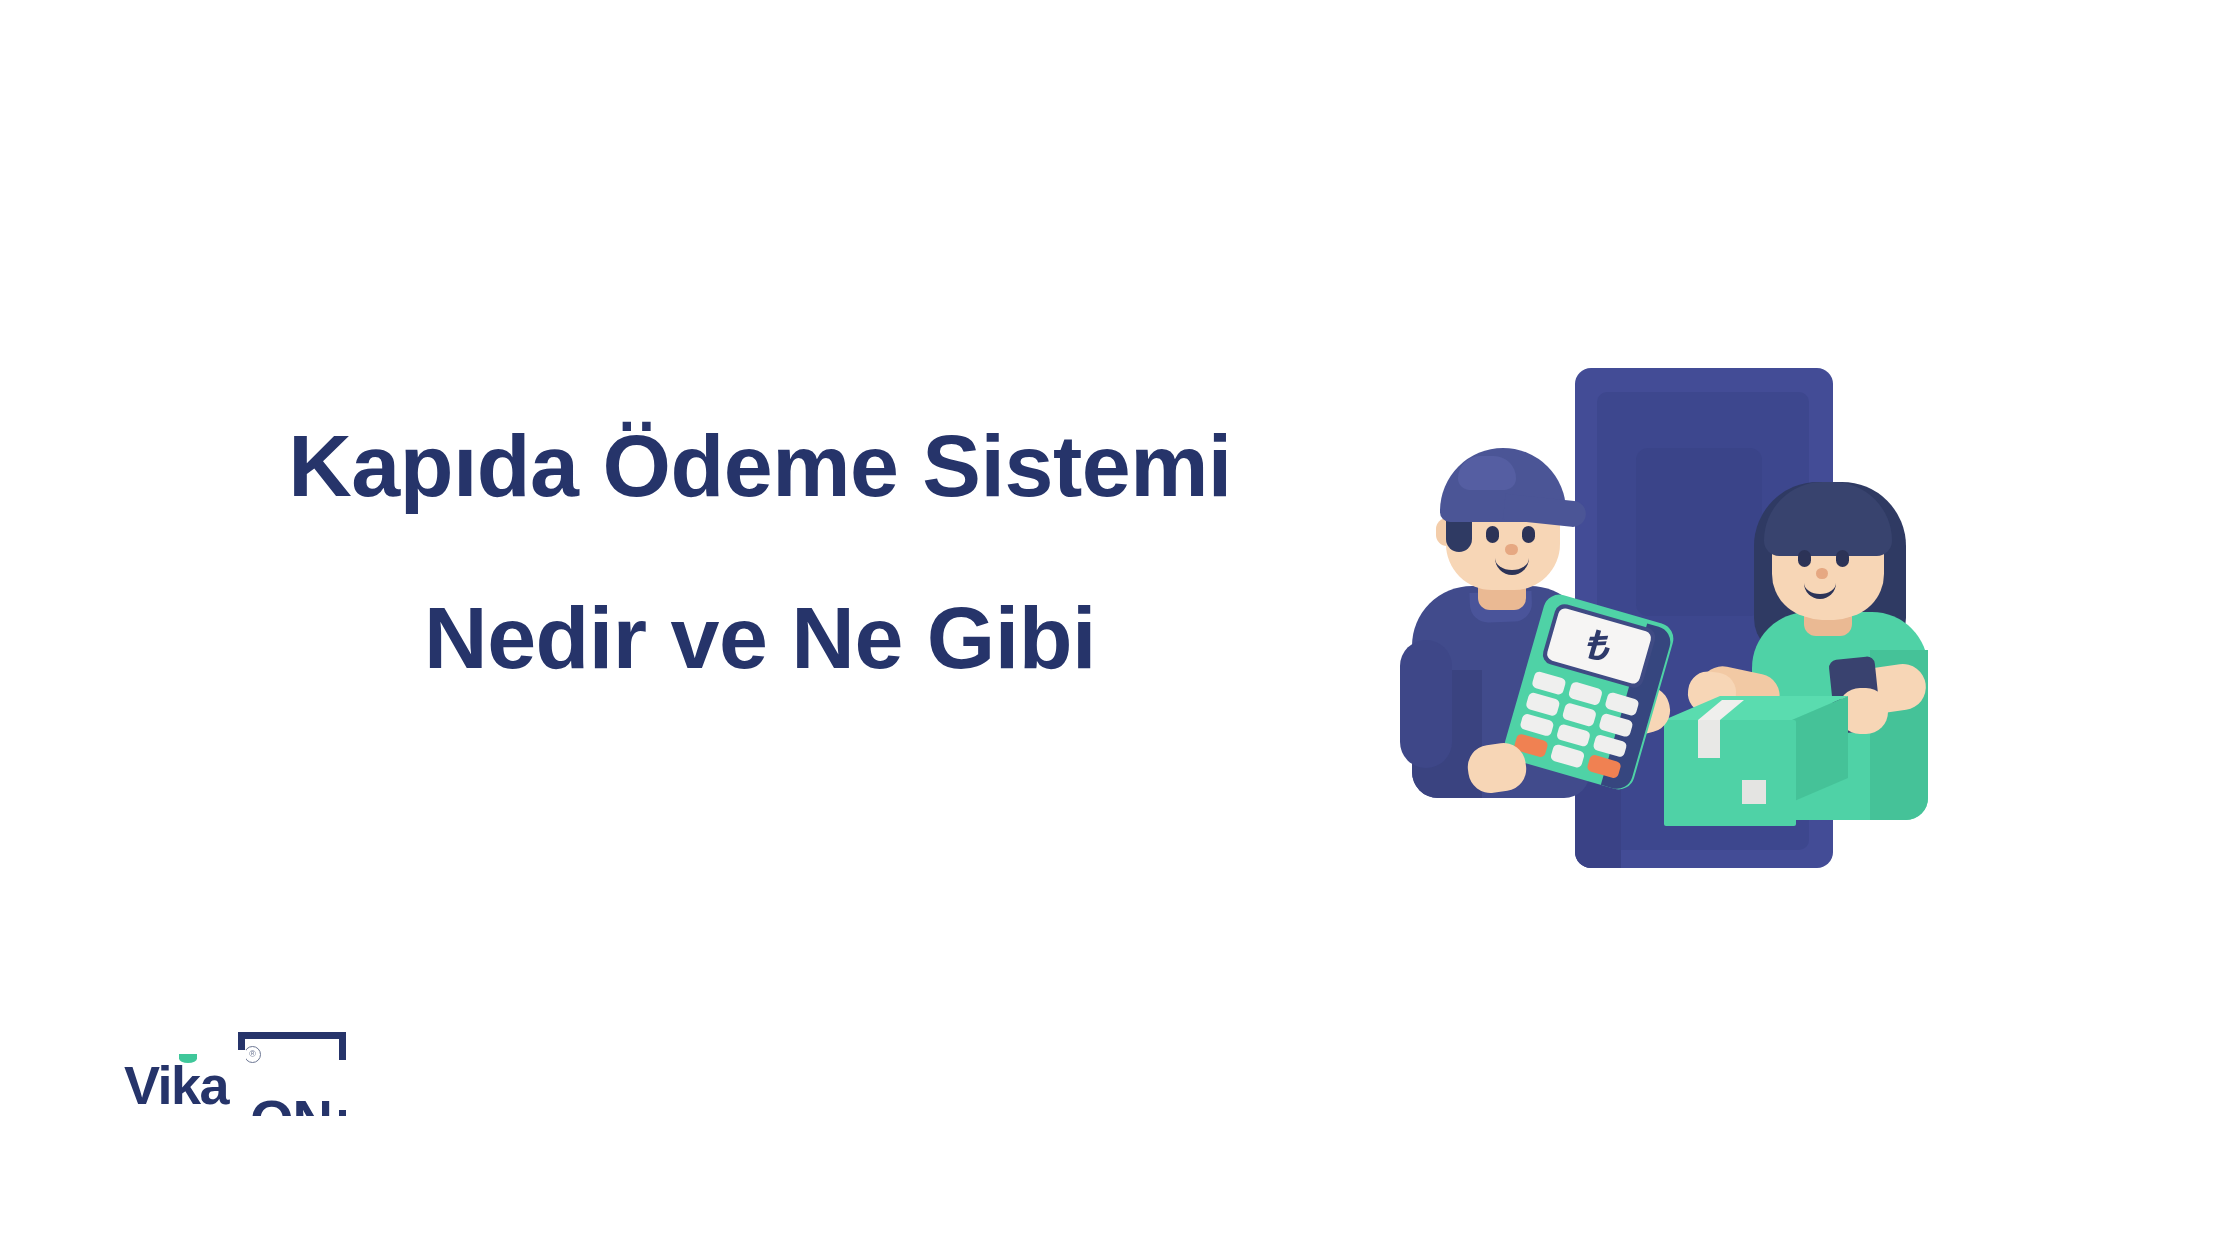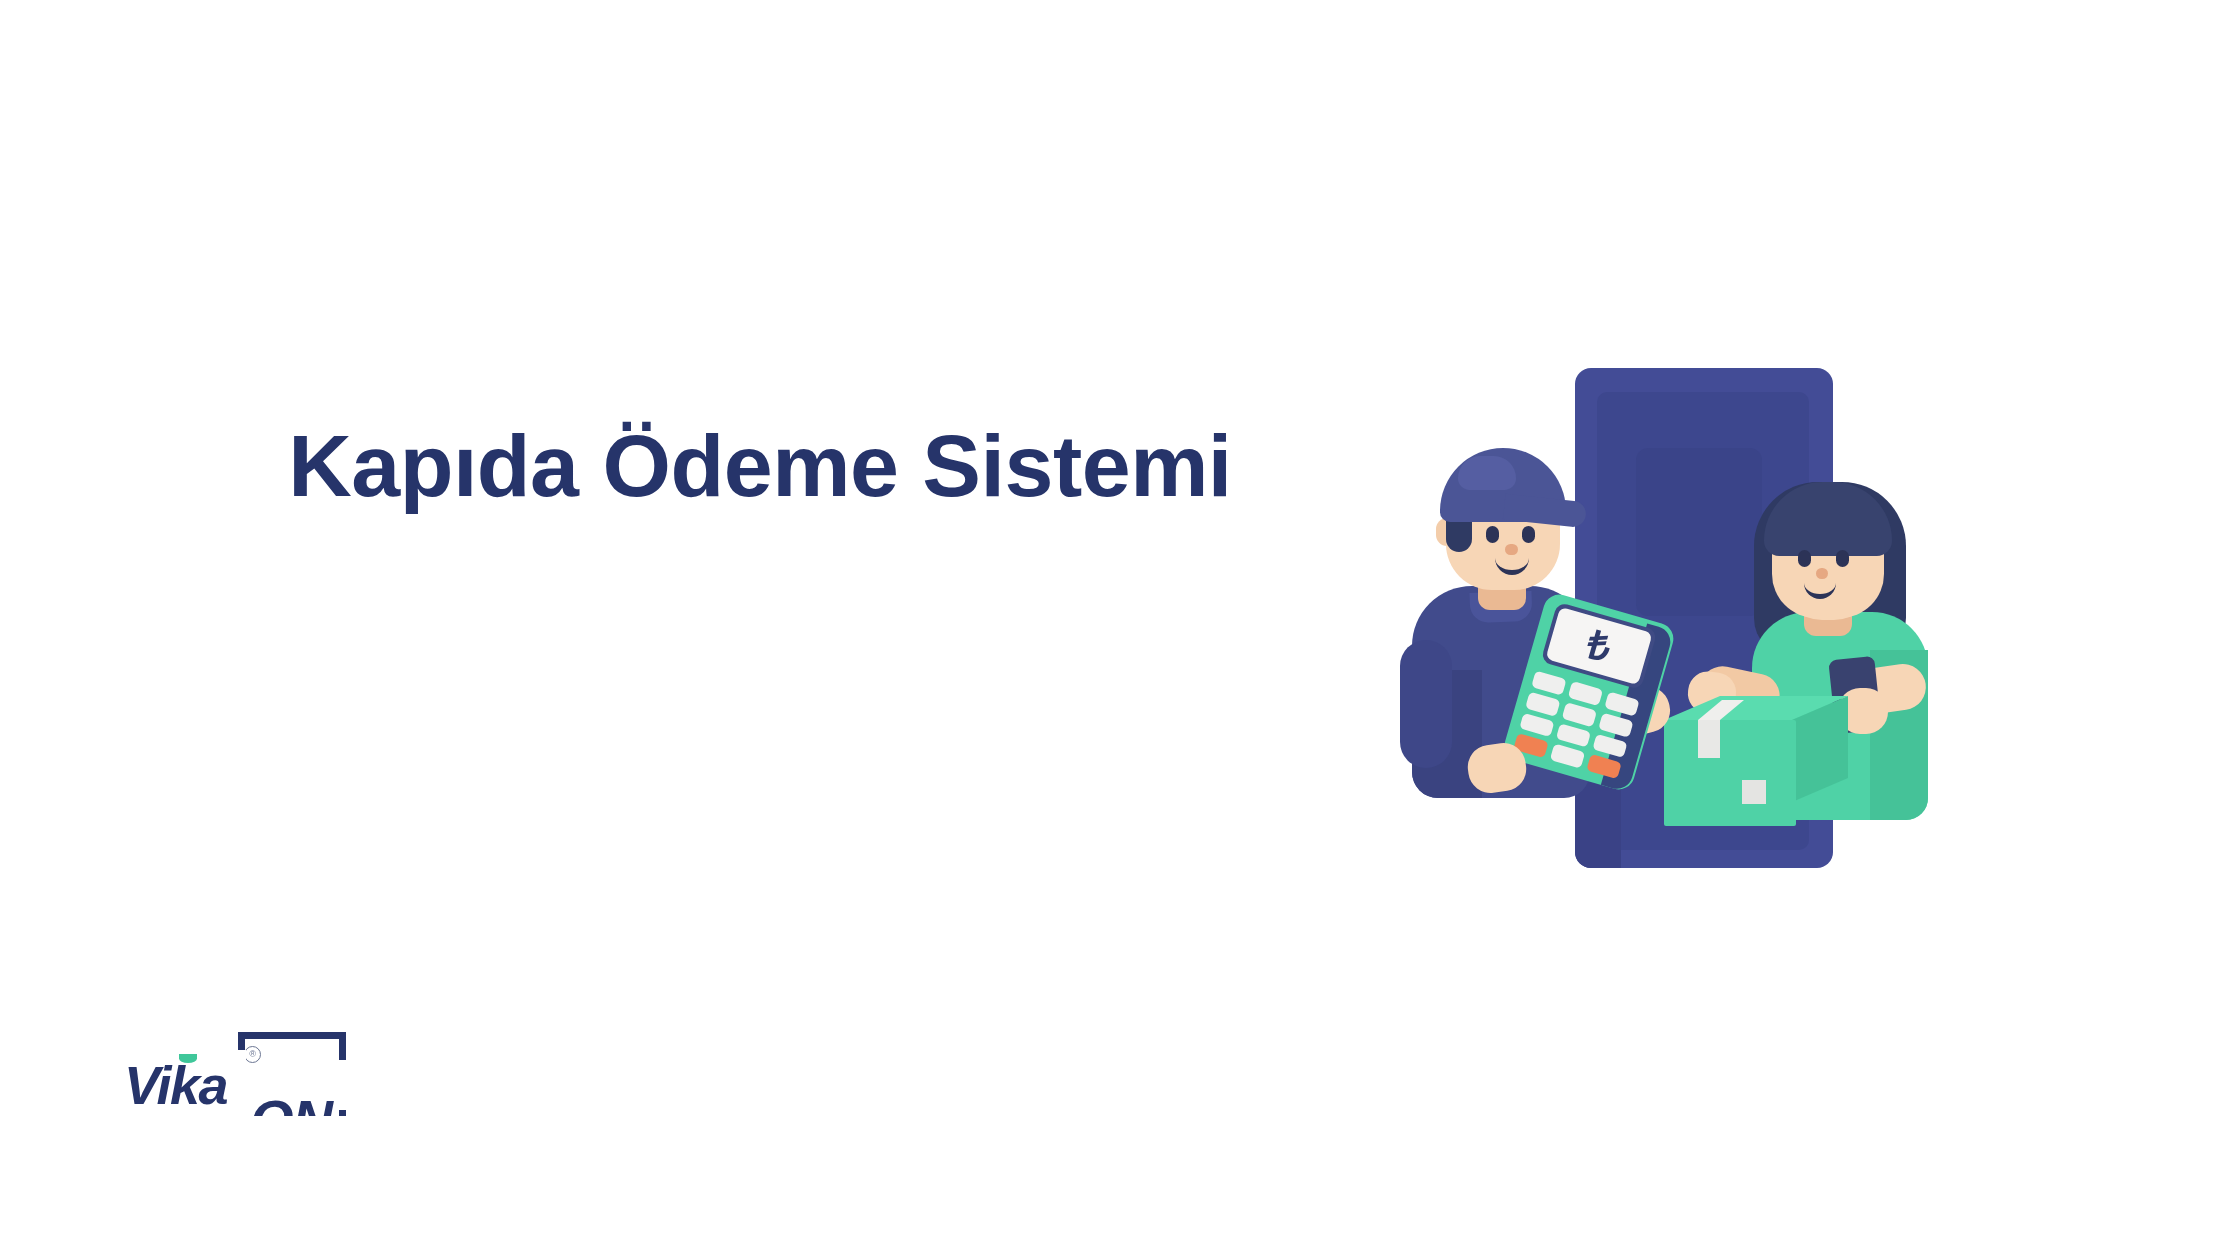--- a/index.html
+++ b/index.html
@@ -34,21 +34,20 @@
     white-space: nowrap;
   }
 
   
   #logo {
     position: absolute;
     left: 124px;
     top: 1032px;
     width: 240px;
     height: 108px;
-    font-style: italic;
   }
   #logo-word {
     position: absolute;
     left: 0px;
     top: 26px;
     font-family: "Liberation Sans", sans-serif;
     font-weight: bold;
     font-size: 54px;
     line-height: 54px;
     color: #26346A;
@@ -405,20 +404,21 @@
     background: #E4E4E2;
   }
 </style>
 </head>
 <body>
 
 <div id="canvas">
 
   <div id="headline">
     <div class="hl-line">Kapıda Ödeme Sistemi</div>
+    <div class="hl-line">Nedir ve Ne Gibi</div>
   </div>
 
   <div id="logo">
     <div id="logo-word">Vika</div>
     <div id="logo-breve"></div>
     <div id="logo-reg">®</div>
     <div id="logo-gap"></div>
     <div id="logo-box"></div>
     <div id="logo-box-notch"></div>
     <div id="logo-on">ON</div>

